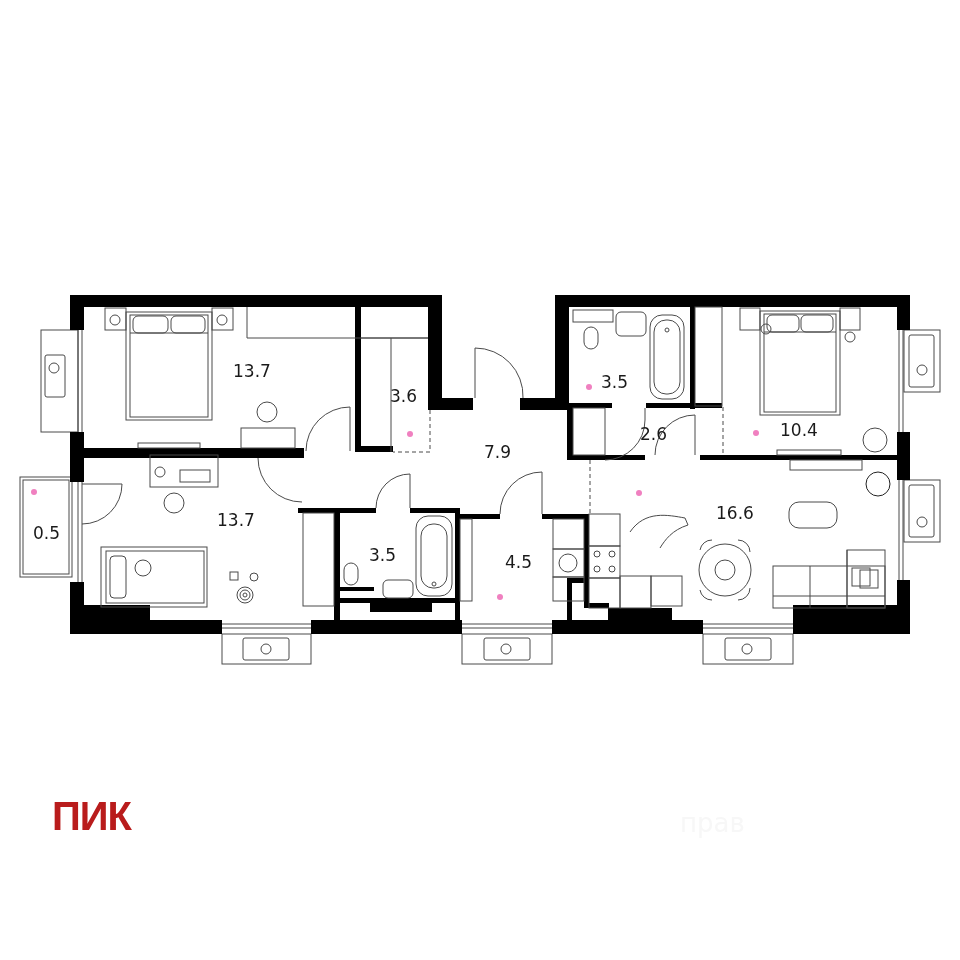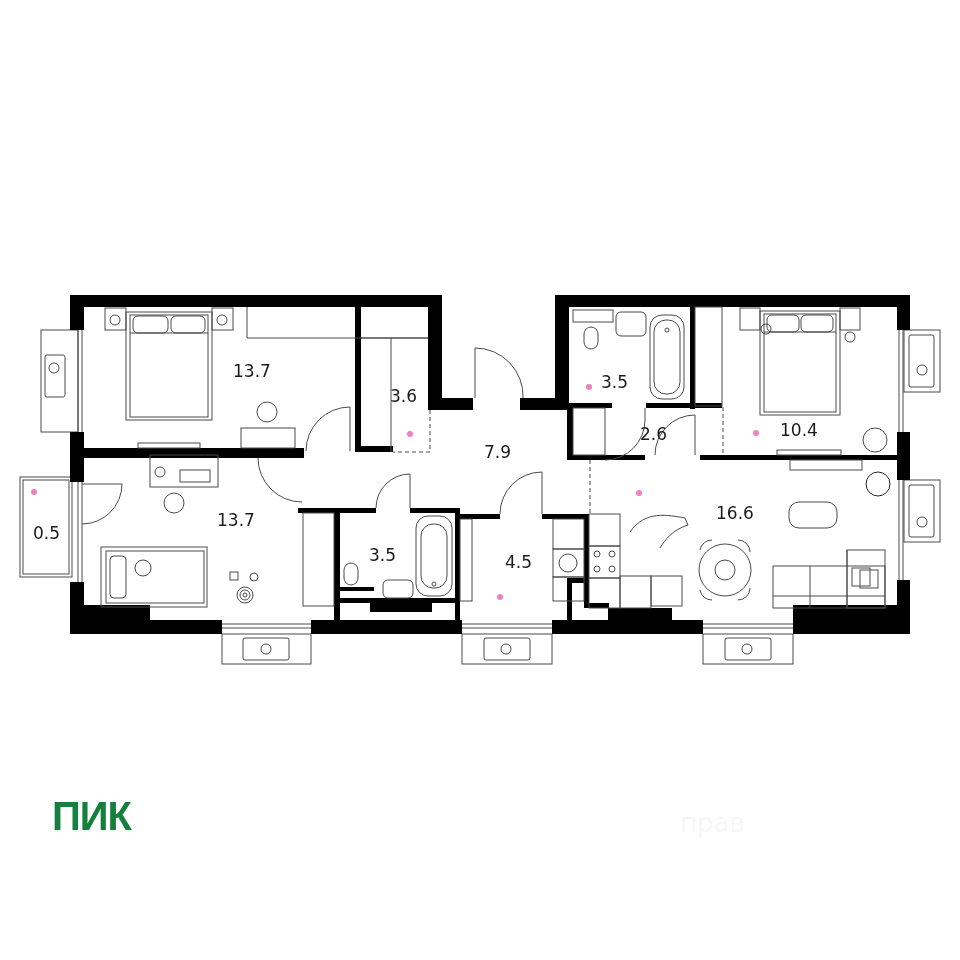--- a/index.html
+++ b/index.html
@@ -252,14 +252,14 @@
     <text class="area" x="640" y="440">2.6</text>
     <text class="area" x="780" y="436">10.4</text>
     <text class="area" x="33" y="539">0.5</text>
     <text class="area" x="217" y="526">13.7</text>
     <text class="area" x="369" y="561">3.5</text>
     <text class="area" x="505" y="568">4.5</text>
     <text class="area" x="716" y="519">16.6</text>
   </g>
 </svg>
 
-<div class="logo" style="color:#15803d">ПИК</div>
+<div class="logo" style="color:#b91c1c">ПИК</div>
 <div class="watermark">прав</div>
 
 </body></html>

